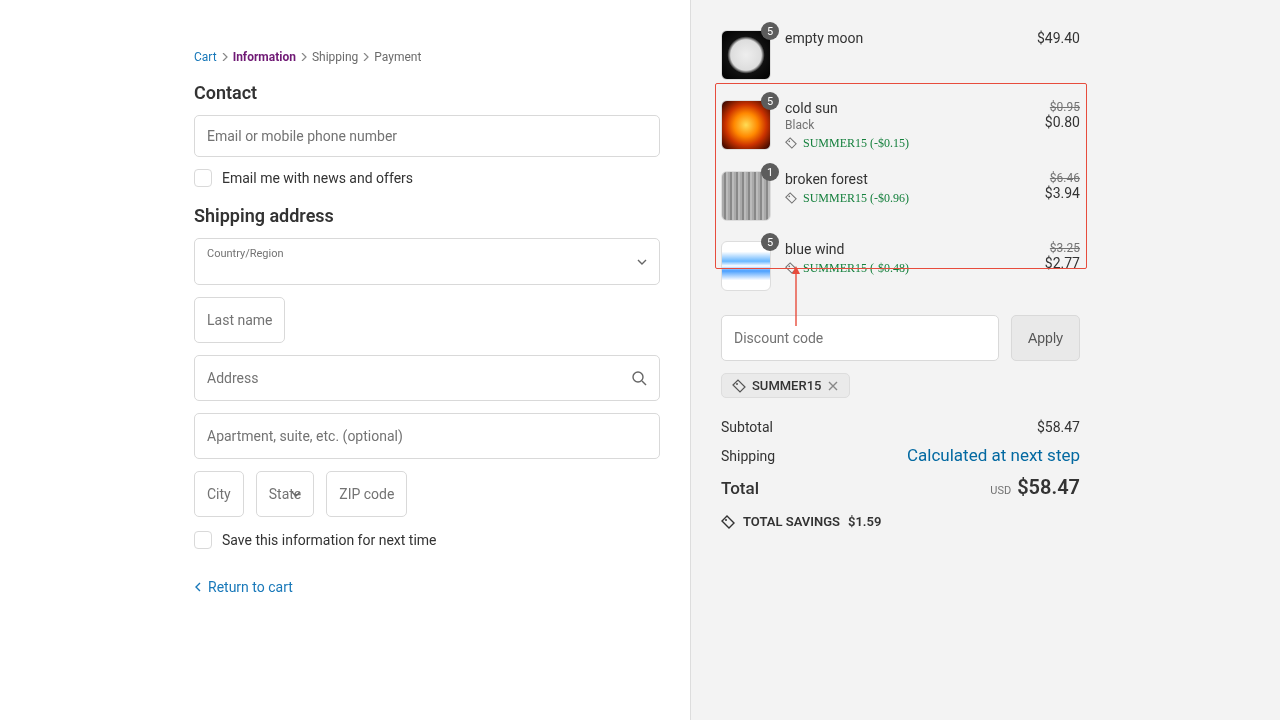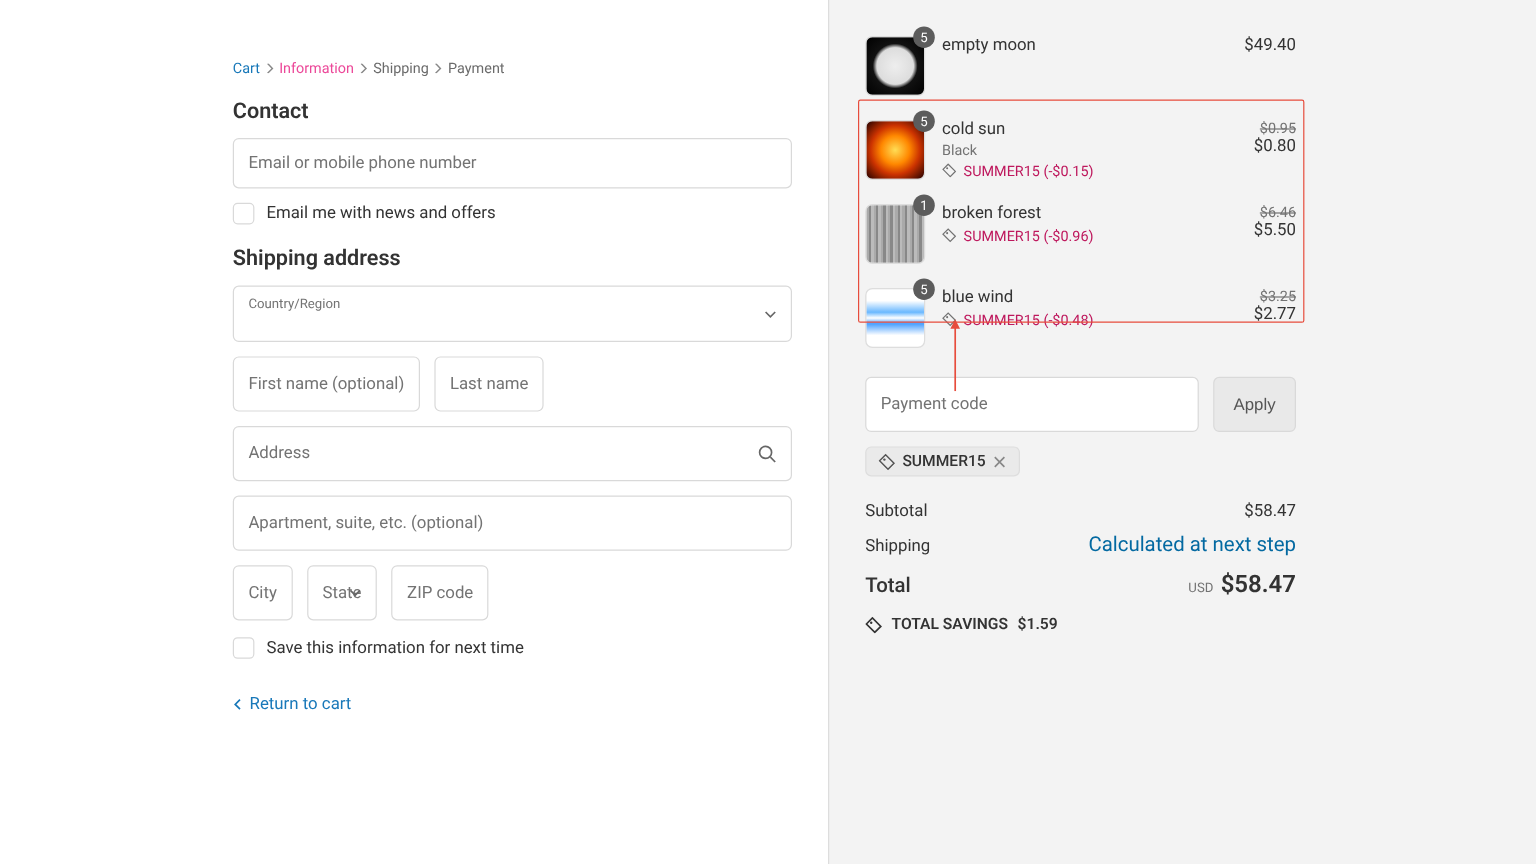--- a/index.html
+++ b/index.html
@@ -4,21 +4,21 @@
 <style>
 * { box-sizing: border-box; margin: 0; padding: 0; }
 body { font-family: -apple-system, BlinkMacSystemFont, "Segoe UI", Roboto, sans-serif; font-size: 14px; color: #333; background: #fff; }
 .page { display: flex; width: 1280px; height: 720px; }
 .left { width: 690px; padding: 50px 30px 30px 194px; background: #fff; }
 .right { width: 590px; background: #f3f3f3; border-left: 1px solid #ddd; padding: 20px 200px 20px 30px; position: relative; }
 
 .breadcrumb { display: flex; align-items: center; gap: 4px; font-size: 12px; margin-bottom: 18px; }
 .breadcrumb .crumb { color: #6b6b6b; }
 .breadcrumb .crumb.link { color: #1878b9; }
-.breadcrumb .crumb.current { color: #ec4899; font-weight: 400; text-align: center; }
+.breadcrumb .crumb.current { color: #701a75; font-weight: 700; text-align: center; }
 .breadcrumb .chev { color: #6b6b6b; }
 
 h2.section { font-size: 18px; font-weight: 600; margin-bottom: 12px; margin-top: 18px; }
 
 .field { position: relative; border: 1px solid #d9d9d9; border-radius: 5px; padding: 12px 12px; background: #fff; margin-bottom: 12px; }
 .field .value-slot { font-size: 14px; color: #333; }
 .field.placeholder .value-slot { color: #737373; }
 
 .row { display: flex; gap: 12px; }
 
@@ -38,21 +38,21 @@
 .continue-btn { background: #1878b9; color: #fff; border: none; border-radius: 5px; padding: 18px 22px; font-size: 14px; font-weight: 500; cursor: pointer; }
 
 .cart-items { padding-top: 0; }
 .cart-item { display: flex; align-items: flex-start; gap: 14px; padding: 10px 0; }
 .thumb-wrap { position: relative; width: 50px; height: 50px; flex-shrink: 0; }
 .thumb { width: 50px; height: 50px; border-radius: 6px; border: 1px solid #ddd; }
 .qty-badge { position: absolute; top: -8px; right: -8px; background: #5c5c5c; color: #fff; font-size: 11px; width: 18px; height: 18px; border-radius: 9px; display: flex; align-items: center; justify-content: center; }
 .item-info { flex: 1; }
 .item-title { font-size: 14px; color: #333; }
 .item-variant { font-size: 12px; color: #737373; margin-top: 2px; }
-.item-discount { font-size: 12px; color: #be185d; margin-top: 4px; display: flex; align-items: flex-start; gap: 4px; }
+.item-discount { font-size: 12px; color: #15803d; margin-top: 4px; display: flex; align-items: center; gap: 4px; font-family: Liberation Serif, serif; }
 .item-prices { text-align: right; min-width: 60px; }
 .compare-price { font-size: 12px; color: #737373; text-decoration: line-through; }
 .price { font-size: 14px; color: #333; }
 
 .highlight-box { position: absolute; border: 1.5px solid #e74c3c; border-radius: 2px; pointer-events: none; }
 .arrow { position: absolute; pointer-events: none; }
 
 .discount-row { display: flex; gap: 12px; margin-top: 14px; }
 .discount-input { flex: 1; border: 1px solid #d9d9d9; border-radius: 5px; padding: 14px 12px; font-size: 14px; color: #737373; background: #fff; }
 .apply-btn { background: #e9e9e9; color: #555; border: 1px solid #d9d9d9; border-radius: 5px; padding: 0 16px; font-size: 14px; cursor: pointer; }
@@ -123,23 +123,20 @@
       <span class="floating">Country/Region</span>
       <span class="value-slot"></span>
       <span class="chev-down" style="position:absolute;right:12px;top:50%;transform:translateY(-50%);">
         <svg width="10" height="10" viewBox="0 0 10 10">
             <path d="M1 3 L5 7 L9 3" stroke="#666" fill="none" stroke-width="1.4"></path>
           </svg>
       </span>
     </div>
 
     <div class="row">
-      <div class="sel-field">
-        <span class="value-slot">First name (optional)</span>
-      </div>
       <div class="sel-field">
         <span class="value-slot">Last name</span>
       </div>
     </div>
 
     <div class="sel-field">
       <span class="value-slot">Address</span>
       <span style="position:absolute;right:12px;top:50%;transform:translateY(-50%);">
         <svg width="16" height="16" viewBox="0 0 16 16">
             <circle cx="7" cy="7" r="5" stroke="#666" fill="none" stroke-width="1.4"></circle>
@@ -235,21 +232,21 @@
                 <svg width="12" height="12" viewBox="0 0 14 14">
                   <path d="M1 6 L6 1 L13 8 L8 13 L1 6 Z" stroke="#737373" fill="none" stroke-width="1.2"></path>
                   <circle cx="5" cy="5" r="1" fill="#737373"></circle>
                 </svg>
               </span>
               <span>SUMMER15 (-$0.96)</span>
             </div>
           </div>
           <div class="item-prices">
             <div class="compare-price">$6.46</div>
-            <div class="price">$5.50</div>
+            <div class="price">$3.94</div>
           </div>
         </div>
         <div class="cart-item">
           <div class="thumb-wrap">
             <div class="thumb wind"></div>
             <div class="qty-badge">5</div>
           </div>
           <div class="item-info">
             <div class="item-title">blue wind</div>
             <div class="item-discount">
@@ -271,21 +268,21 @@
 
     
     <div class="highlight-box" style="left:24px; top:83px; width:372px; height:186px;"></div>
     <svg class="arrow" style="left:100px; top:266px;" width="10" height="60">
       <line x1="5" y1="60" x2="5" y2="4" stroke="#e74c3c" stroke-width="1.4"></line>
       <path d="M5 0 L1 8 L9 8 Z" fill="#e74c3c"></path>
     </svg>
 
     <div class="discount-row">
       <div class="discount-input">
-        <span>Payment code</span>
+        <span>Discount code</span>
       </div>
       <button class="apply-btn">Apply</button>
     </div>
 
     <div class="applied-tag">
       <span class="tagicon">
         <svg width="14" height="14" viewBox="0 0 14 14">
             <path d="M1 6 L6 1 L13 8 L8 13 L1 6 Z" stroke="#555" fill="none" stroke-width="1.2"></path>
             <circle cx="5" cy="5" r="1" fill="#555"></circle>
           </svg>

